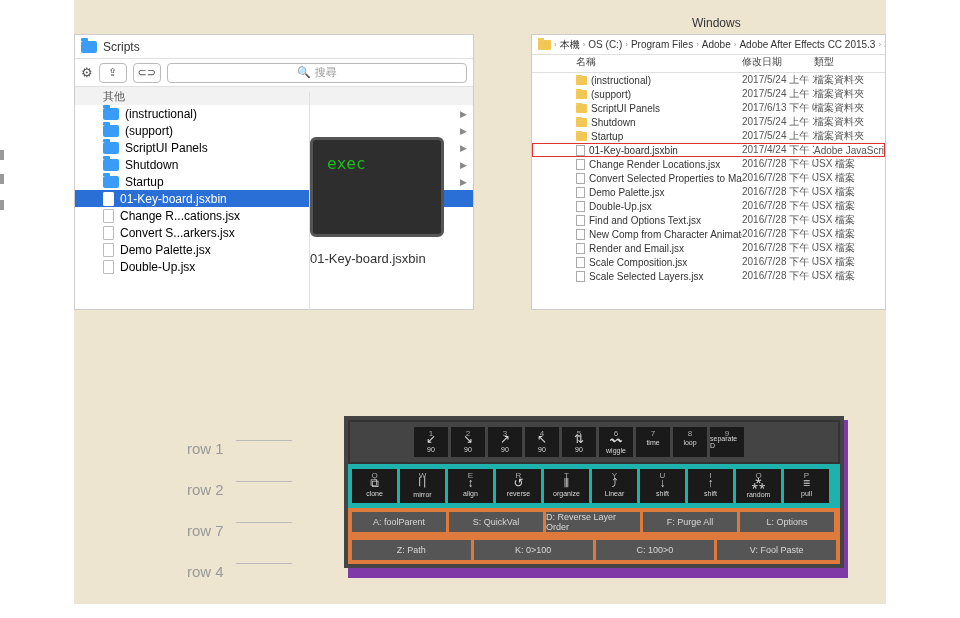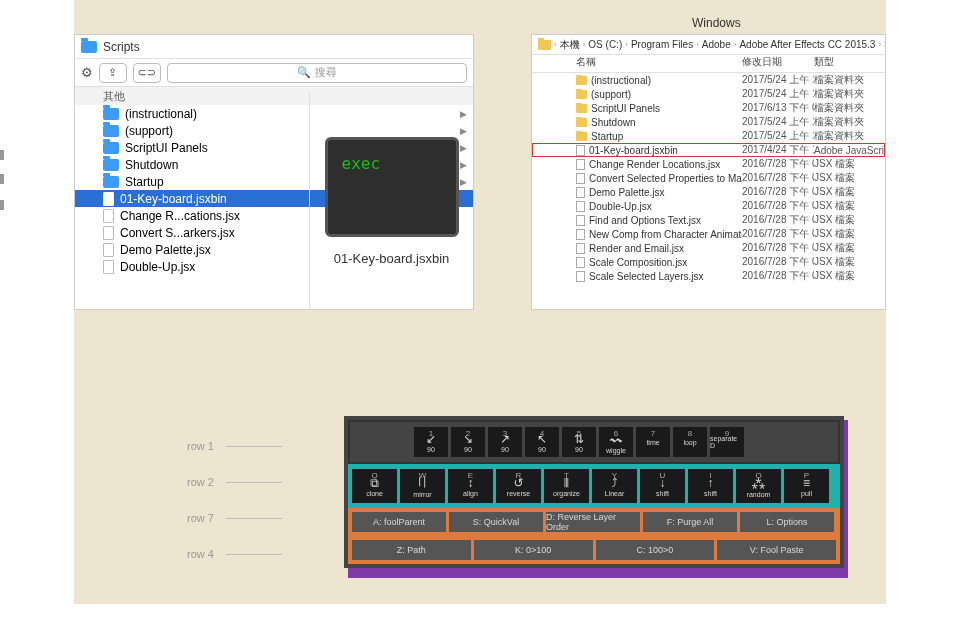--- a/index.html
+++ b/index.html
@@ -22,21 +22,21 @@
 .search { flex: 1; height: 20px; border: 1px solid #bbb; border-radius: 4px; font-size: 11px; color: #999; display: flex; align-items: center; justify-content: center; gap: 4px; }
 .section-hdr { background: #f2f2f2; height: 18px; font-size: 11px; color: #555; padding-left: 28px; display: flex; align-items: center; }
 .mac-list { }
 .mac-row { height: 17px; display: flex; align-items: center; padding-left: 28px; font-size: 12px; position: relative; }
 .mac-row.sel { background: #2a6fd6; color: #fff; }
 .mac-row .chev { position: absolute; right: 6px; color: #888; font-size: 9px; }
 .doc-ico { width: 11px; height: 14px; background: #fff; border: 1px solid #bbb; border-radius: 1px; margin-right: 6px; }
 .mac-row.sel .doc-ico { border-color: #fff; }
 .fold-ico { margin-right: 6px; }
 
-.preview-pane { position: absolute; top: 57px; right: 0; width: 164px; height: 218px; border-left: 1px solid #e0e0e0; display: flex; flex-direction: column; align-items: center; justify-content: center; gap: 14px; }
+.preview-pane { position: absolute; top: 57px; right: 0; width: 164px; height: 218px; border-left: 1px solid #e0e0e0; display: flex; flex-direction: column; justify-content: center; gap: 14px; }
 .exec-box { width: 134px; height: 100px; background: #2e2e2e; border: 3px solid #555; border-radius: 6px; display: flex; align-items: flex-start; padding: 14px; }
 .exec-box span { color: #1abc1a; font-family: monospace; font-size: 16px; }
 .preview-name { font-size: 13px; color: #333; }
 
 
 .win-exp { position: absolute; right: 0; top: 34px; width: 355px; height: 276px; background: #fff; border: 1px solid #ccc; }
 .win-crumb { height: 20px; display: flex; align-items: center; font-size: 10px; color: #333; padding-left: 6px; gap: 3px; border-bottom: 1px solid #e0e0e0; white-space: nowrap; overflow: hidden; }
 .ylw { width: 13px; height: 10px; background: #f3c756; border-radius: 1px; display: inline-block; position: relative; flex-shrink: 0; }
 .ylw::before { content:""; position:absolute; top:-2px; left:0; width:6px; height:2px; background:#f3c756; }
 .crumb-sep { color: #999; font-size: 8px; }
@@ -47,21 +47,21 @@
 .win-row { height: 14px; display: flex; align-items: center; font-size: 10px; color: #333; white-space: nowrap; overflow: hidden; }
 .win-row.hl { outline: 1px solid #d33; outline-offset: -1px; }
 .wn { flex: 0 0 210px; padding-left: 44px; display: flex; align-items: center; gap: 4px; overflow: hidden; position: relative; }
 .wd { flex: 0 0 72px; color: #555; overflow: hidden; }
 .wt { flex: 1; color: #555; overflow: hidden; }
 .wn .ylw { width: 11px; height: 9px; }
 .wn .doc { width: 9px; height: 11px; background: #fff; border: 1px solid #aaa; flex-shrink: 0; }
 
 
 .row-labels { position: absolute; left: 113px; top: 440px; display: flex; flex-direction: column; gap: 24px; }
-.row-lbl { font-size: 11px; color: #999; display: flex; align-items: center; gap: 12px; }
+.row-lbl { font-size: 15px; color: #999; display: flex; gap: 12px; }
 .row-lbl .line { width: 56px; height: 1px; background: #bbb; }
 
 .kb-panel { position: absolute; left: 270px; top: 416px; width: 500px; }
 .kb-shadow { position: absolute; left: 4px; top: 4px; width: 100%; height: 158px; background: #7f3aa8; }
 .kb-body { position: relative; background: #444; padding: 4px; width: 500px; }
 
 .kb-r { display: flex; gap: 3px; }
 .key { background: #1a1a1a; color: #d8d8d8; display: flex; flex-direction: column; align-items: center; justify-content: center; position: relative; font-size: 7px; }
 .key .kc { position: absolute; top: 2px; font-size: 8px; color: #aaa; }
 .key .ic { font-size: 12px; }

